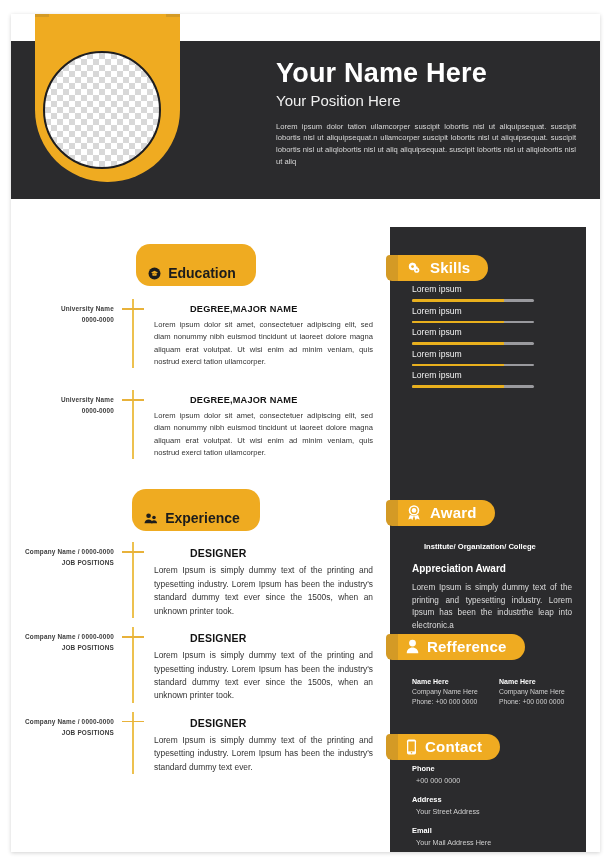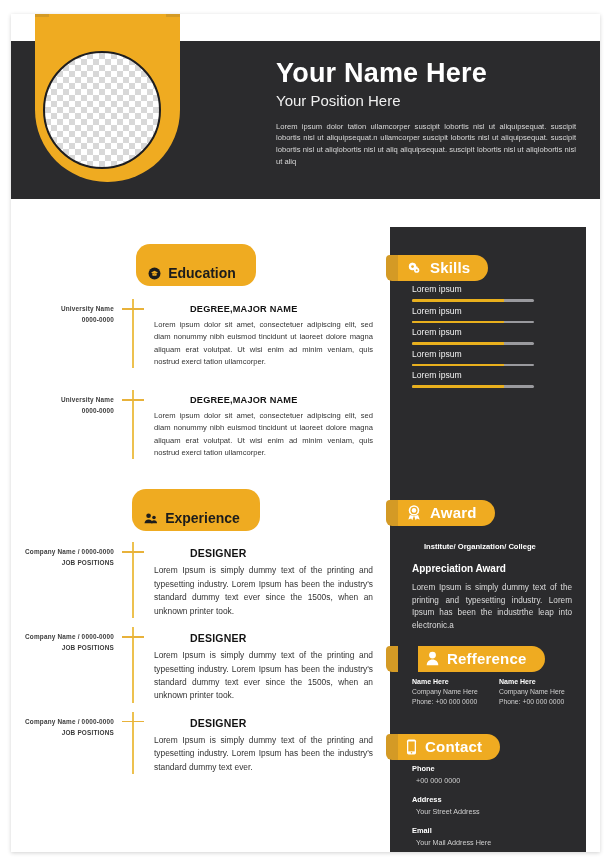--- a/index.html
+++ b/index.html
@@ -337,21 +337,21 @@
         <span>Award</span>
       </span>
     </div>
 
     <div class="panel-inner" style="position:absolute;top:303px;left:0;right:0;">
       <p class="award-sub">Institute/ Organization/ College</p>
       <p class="award-title">Appreciation Award</p>
       <p class="award-desc">Lorem Ipsum is simply dummy text of the printing and typesetting industry. Lorem Ipsum has been the industrthe leap into electronic.a</p>
     </div>
 
-    <div class="s-badge" style="top:412px;gap:20px;">
+    <div class="s-badge" style="top:400px;">
       <span class="tab"></span>
       <span class="body">
         <span>
           <svg width="13" height="15" viewBox="0 0 18 22">
             <circle cx="9" cy="6" r="5" fill="#ffffff"></circle>
             <path d="M0.5 21 c0-5.1 3.8-8.4 8.5-8.4 s8.5 3.3 8.5 8.4 z" fill="#ffffff"></path>
           </svg>
         </span>
         <span>Refference</span>
       </span>

